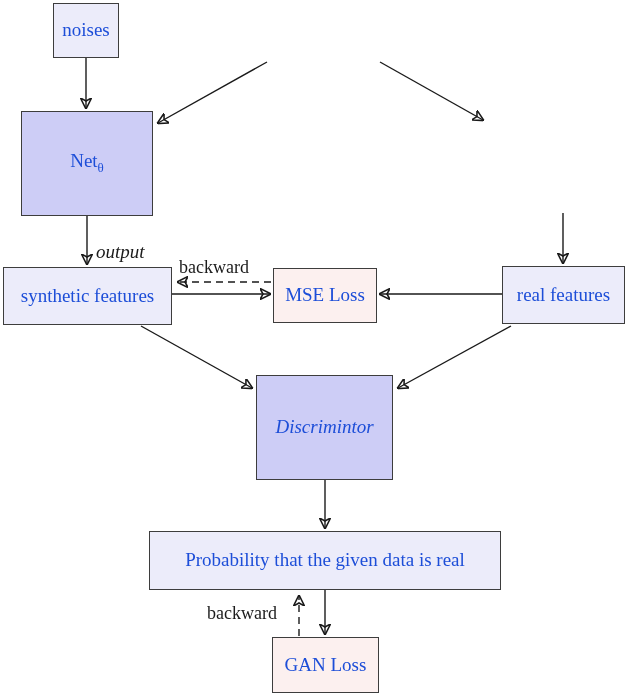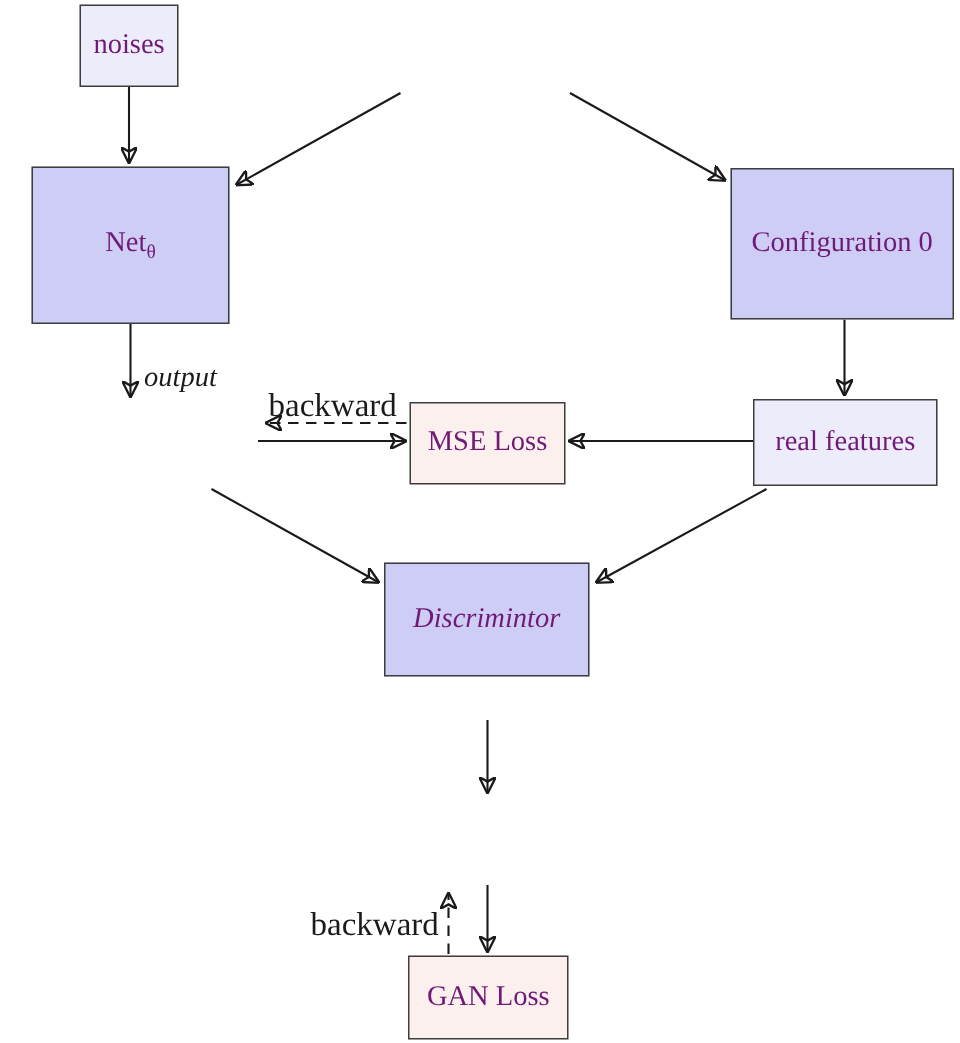--- a/index.html
+++ b/index.html
@@ -19,31 +19,31 @@
   }
   .edges{position:absolute;left:0;top:0;width:640px;height:695px;}
   .edges path{stroke:var(--arrow);stroke-width:1.4;fill:none;}
   .edges path.dashed{stroke-dasharray:7 5;}
   .node{
     position:absolute;
     box-sizing:border-box;
     border:1px solid var(--border);
     display:flex;align-items:center;justify-content:center;
     text-align:center;
-    font-size:19px;color:#701a75;
+    font-size:19px;color:#1d4ed8;
     line-height:1.1;
   }
   .node.light{background:var(--node-light);}
   .node.purple{background:var(--node-purple);align-items:center;}
   .node.pink{background:var(--node-pink);}
   .node .italic{font-style:italic;}
   .sub{font-size:13px;vertical-align:-5px;}
   .edge-label{
     position:absolute;
-    font-size:22px;color:#1b1b1b;
+    font-size:18px;color:#1b1b1b;
     white-space:nowrap;
   }
   .edge-label.italic{font-style:italic;font-size:19px;margin-top:15px;}
 </style>
 </head>
 <body>
 
 <div class="diagram">
 
   <svg class="edges" viewBox="0 0 640 695" xmlns="http://www.w3.org/2000/svg">
@@ -69,37 +69,40 @@
 
   <div class="node light" style="left:53px;top:3px;width:66px;height:55px;">
     <span>noises</span>
   </div>
 
 
   <div class="node purple" style="left:21px;top:111px;width:132px;height:105px;">
     <span><span>Net</span><span class="sub">θ</span></span>
   </div>
 
-  <div class="node purple" style="left:487px;top:112px;width:149px;height:101px;">
-    <span>Configuration 0</span>
+
+  <div class="node light" style="left:3px;top:267px;width:169px;height:58px;">
+    <span>synthetic features</span>
   </div>
-
 
   <div class="node light" style="left:502px;top:266px;width:123px;height:58px;">
     <span>real features</span>
   </div>
 
   <div class="node pink" style="left:273px;top:268px;width:104px;height:55px;">
     <span>MSE Loss</span>
   </div>
 
-  <div class="node purple" style="left:256px;top:375px;width:137px;height:76px;">
+  <div class="node purple" style="left:256px;top:375px;width:137px;height:105px;">
     <span class="italic">Discrimintor</span>
   </div>
 
+  <div class="node light" style="left:149px;top:531px;width:352px;height:59px;">
+    <span>Probability that the given data is real</span>
+  </div>
 
   <div class="node pink" style="left:272px;top:637px;width:107px;height:56px;">
     <span>GAN Loss</span>
   </div>
 
   <div class="edge-label italic" style="left:96px;top:226px;">output</div>
 
   <div class="edge-label" style="left:179px;top:257px;">backward</div>
 
   <div class="edge-label" style="left:207px;top:603px;">backward</div>

